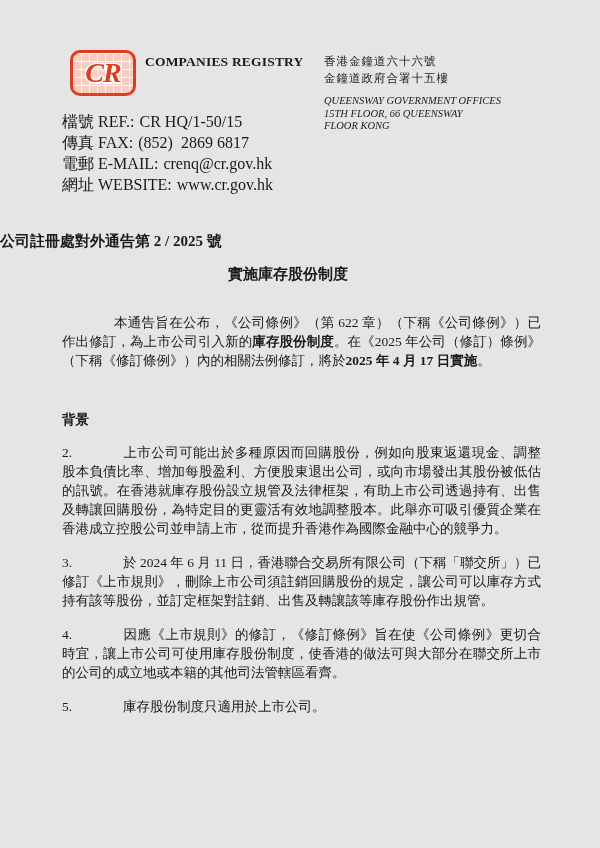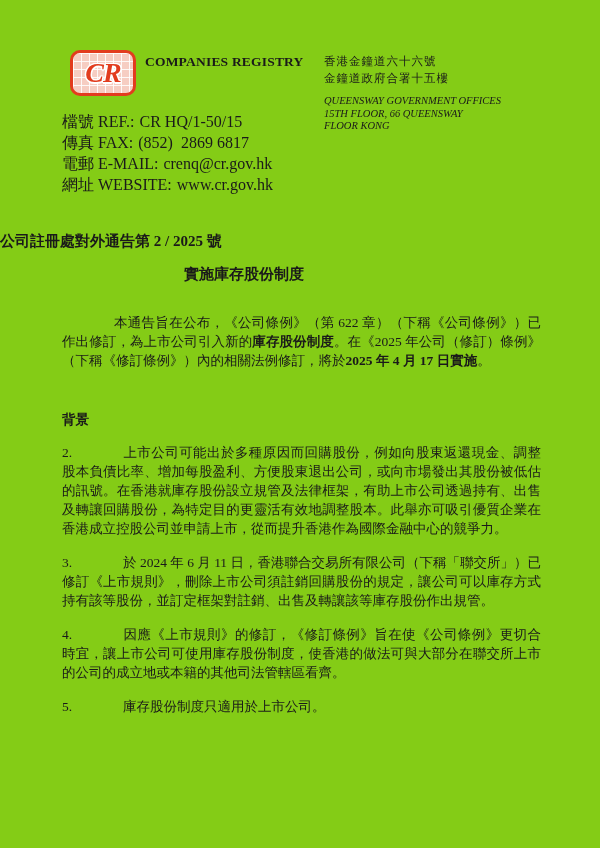--- a/index.html
+++ b/index.html
@@ -1,20 +1,20 @@
 <!DOCTYPE html>
 <html><head>
 <meta charset="utf-8">
 <style>
   html, body { margin: 0; padding: 0; background: #ffffff; }
   .page {
     position: relative;
     width: 600px;
     height: 848px;
-    background: #84cc16;
+    background: #e5e5e5;
     font-family: "Liberation Serif", "DejaVu Serif", serif;
     color: #1a1a1a;
     overflow: hidden;
   }
 
   
   .logo {
     position: absolute;
     left: 70px; top: 50px;
     width: 60px; height: 40px;
@@ -57,21 +57,21 @@
   .contact-line { height: 21px; line-height: 21px; white-space: pre-wrap; }
   .contact-line .lab { margin-right: 5px; }
 
   
   .title-1 {
     position: absolute; left: 0; top: 232px; width: 600px;
     text-align: left; font-weight: bold; font-size: 15px;
   }
   .title-2 {
     position: absolute; left: 0; top: 265px; width: 488px;
-    text-align: center; font-weight: bold; font-size: 15px;
+    text-align: center; font-weight: bold; font-size: 15px; padding-left: 44px;
   }
 
   
   .body-area {
     position: absolute; left: 62px; top: 313px; width: 479px;
     font-size: 13.5px; line-height: 19px;
     text-align: justify;
   }
   .body-area p { margin: 0 0 15px 0; }
   .intro { text-indent: 52px; }

